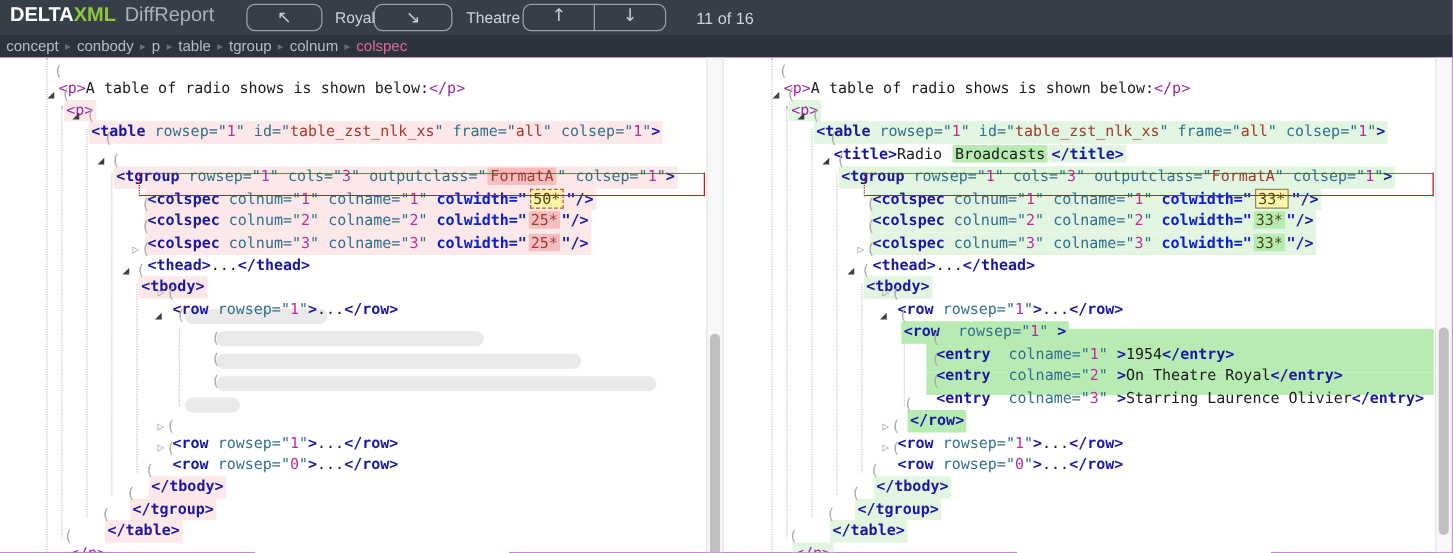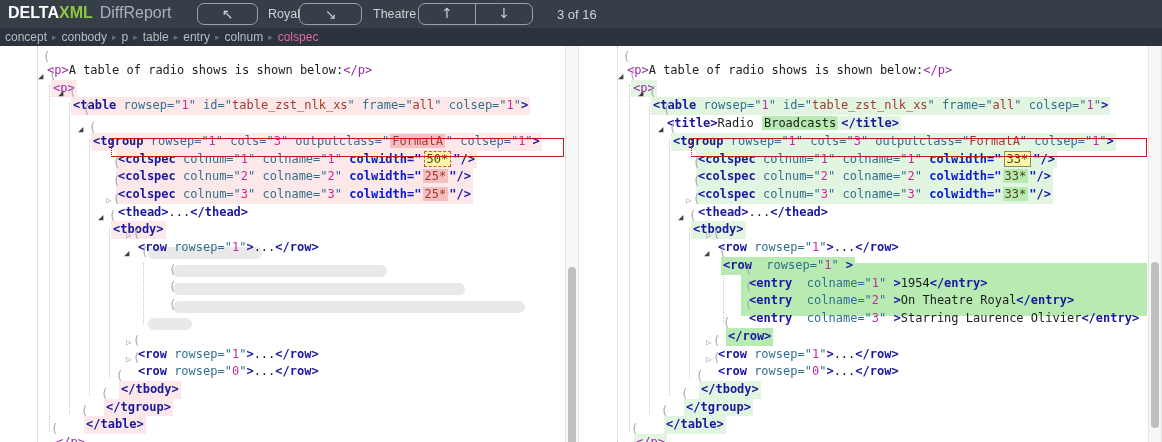--- a/index.html
+++ b/index.html
@@ -65,32 +65,32 @@
   <div class="topbar">
     <div class="brand"><span class="b1">DELTA</span><span class="b2">XML</span><span class="b3">DiffReport</span></div>
     <button class="tbtn" style="left:197px;width:61px"><span>↖</span></button>
     <span class="tlabel" style="left:268px">Royal</span>
     <button class="tbtn" style="left:299px;width:63px"><span>↘</span></button>
     <span class="tlabel" style="left:373px">Theatre</span>
     <div class="navgrp">
       <div class="cell"><span>↑</span></div>
       <div class="cell"><span>↓</span></div>
     </div>
-    <span class="counter">3 of 16</span>
+    <span class="counter">11 of 16</span>
   </div>
   <div class="breadcrumb" id="crumbs">
       <span>concept</span>
       <span class="crumb-sep">▸</span>
       <span>conbody</span>
       <span class="crumb-sep">▸</span>
       <span>p</span>
       <span class="crumb-sep">▸</span>
       <span>table</span>
       <span class="crumb-sep">▸</span>
-      <span>entry</span>
+      <span>tgroup</span>
       <span class="crumb-sep">▸</span>
       <span>colnum</span>
       <span class="crumb-sep">▸</span>
       <span class="crumb-cur">colspec</span>
     </div>
   <div class="pane pL" id="paneL">
       <div class="guide" style="left: 37px; top: 0px; height: 396px;"></div>
       <div class="guide" style="left: 49px; top: 39px; height: 346px;"></div>
       <div class="guide" style="left: 69px; top: 57px; height: 311px;"></div>
       <div class="guide" style="left: 89px; top: 93px; height: 257px;"></div>

